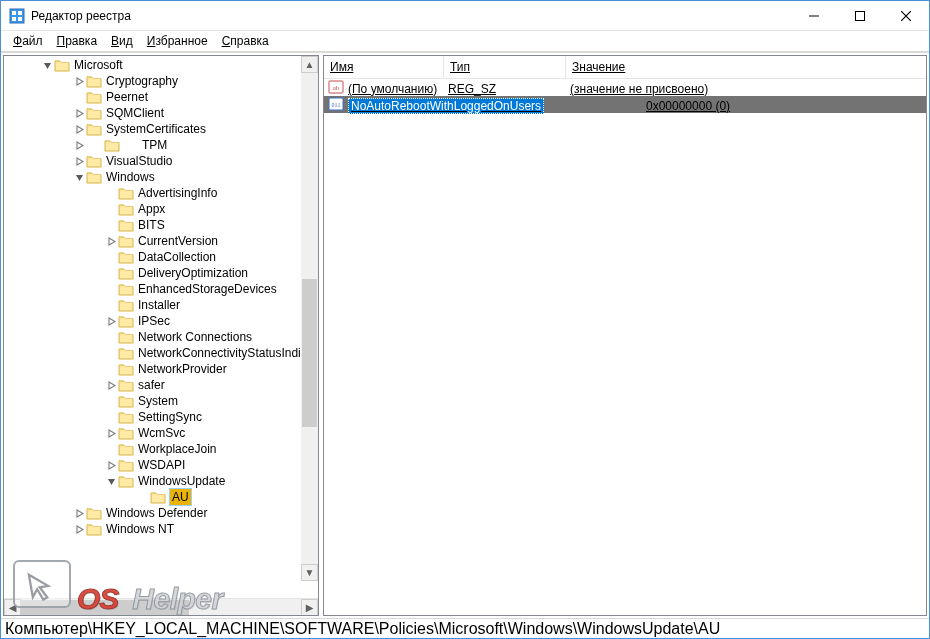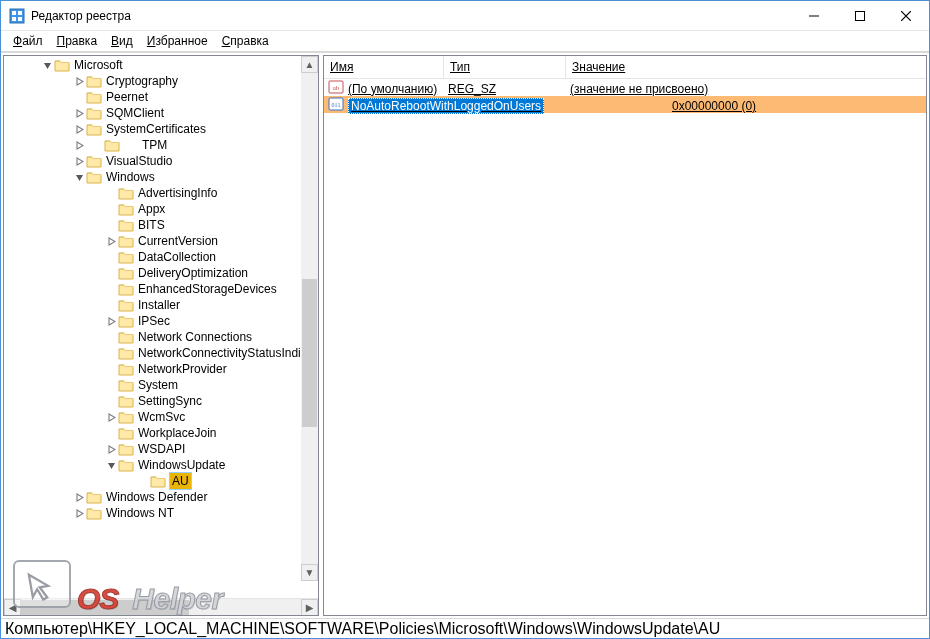--- a/index.html
+++ b/index.html
@@ -27,21 +27,21 @@
   .splitter { cursor: col-resize; background: transparent; }
   .list-pane { position: relative; border: 1px solid #828790; margin: 2px 2px 2px 0; background: #fff; display: flex; flex-direction: column; overflow: hidden; text-decoration: underline; }
   .list-header { display: grid; grid-template-columns: 120px 122px 1fr; height: 23px; border-bottom: 1px solid #e5e5e5; background: #fff; }
   .list-header .col { padding: 4px 6px; text-align: left; border-right: 1px solid #e5e5e5; font-weight: normal; cursor: default; }
   .list-header .col:last-child { border-right: none; }
   .list-body { flex: 1; overflow: auto; }
   .list-row { display: grid; grid-template-columns: 120px 122px 1fr; height: 17px; align-items: center; }
   .list-row.sel-wide { display:grid; grid-template-columns: 242px 1fr; }
   .cell { padding: 0 4px; display: flex; align-items: center; gap: 4px; white-space: nowrap; }
   .sel-name { background: #0078d7; color: #fff; border: 1px dotted #fff; padding: 0 2px; }
-  .list-row.sel { background: #fdba74; gap: 26px; }
+  .list-row.sel { background: #737373; }
   .statusbar { height: 20px; border-top: 1px solid #d9d9d9; display: flex; align-items: center; padding: 0 4px; font-size: 16px; color: #000; }
   
   .hscroll { height: 17px; background: #f0f0f0; display:flex; align-items:center; border-top:1px solid #e5e5e5; }
   .hscroll .btn { width:17px; height:17px; display:flex; align-items:center; justify-content:center; background:#f0f0f0; border:1px solid #cdcdcd; color:#606060; font-size:10px; }
   .hscroll .track { flex:1; height:17px; background:#f0f0f0; position:relative; }
   .hscroll .thumb { position:absolute; left:0; top:0; height:15px; margin:1px 0; width:60%; background:#cdcdcd; border-radius:0; }
   .vscroll { position:absolute; right:0; top:0; bottom:17px; width:17px; background:#f0f0f0; display:flex; flex-direction:column; }
   .vscroll .btn { width:17px; height:17px; display:flex; align-items:center; justify-content:center; background:#f0f0f0; border:1px solid #cdcdcd; color:#606060; font-size:10px; }
   .vscroll .track { flex:1; position:relative; background:#f0f0f0; }
   .vscroll .thumb { position:absolute; left:1px; width:15px; background:#cdcdcd; top:42%; height:30%; }
@@ -368,20 +368,36 @@
                       <li>
                         <div class="row" style="padding-left: 68px;">
                           <span class="spacer14"></span>
                           <span class="folder">
                             <svg width="16" height="13" viewBox="0 0 16 13">
                               <path d="M1 2 h5 l1.5 1.5 H15 V12 H1 Z" fill="#ffe9a6" stroke="#d9b34a"></path>
                               <path d="M1 2 h5 l1.5 1.5 H15" fill="none" stroke="#e8c977"></path>
                             </svg>
                           </span>
                           <span>NetworkProvider</span>
+                        </div>
+                      </li>
+                      <li>
+                        <div class="row" style="padding-left: 68px;">
+                          <span class="twisty">
+                            <svg width="9" height="9" viewBox="0 0 9 9">
+                              <path d="M2 1 L8 4.5 L2 8 Z" fill="none" stroke="#7a7a7a" stroke-width="1.1"></path>
+                            </svg>
+                          </span>
+                          <span class="folder">
+                            <svg width="16" height="13" viewBox="0 0 16 13">
+                              <path d="M1 2 h5 l1.5 1.5 H15 V12 H1 Z" fill="#ffe9a6" stroke="#d9b34a"></path>
+                              <path d="M1 2 h5 l1.5 1.5 H15" fill="none" stroke="#e8c977"></path>
+                            </svg>
+                          </span>
+                          <span>safer</span>
                         </div>
                       </li>
                       <li>
                         <div class="row" style="padding-left: 68px;">
                           <span class="spacer14"></span>
                           <span class="folder">
                             <svg width="16" height="13" viewBox="0 0 16 13">
                               <path d="M1 2 h5 l1.5 1.5 H15 V12 H1 Z" fill="#ffe9a6" stroke="#d9b34a"></path>
                               <path d="M1 2 h5 l1.5 1.5 H15" fill="none" stroke="#e8c977"></path>
                             </svg>

